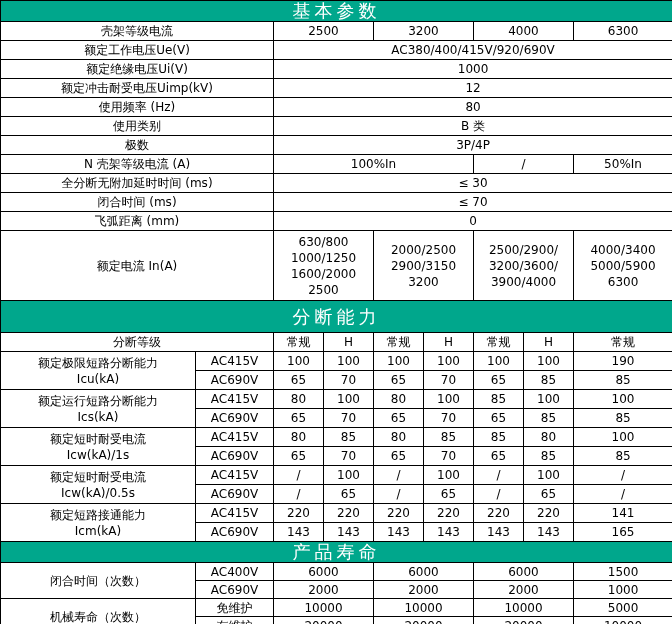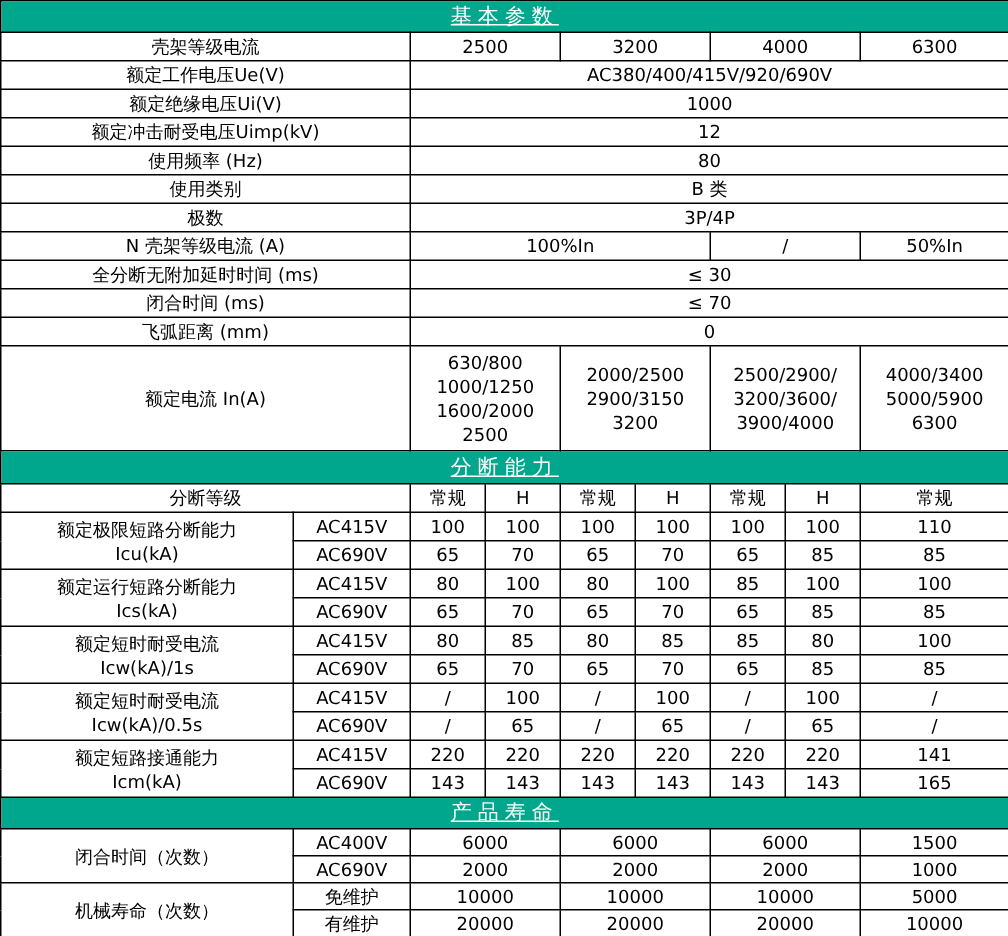--- a/index.html
+++ b/index.html
@@ -18,30 +18,29 @@
     padding: 0 2px;
     text-align: center;
     vertical-align: middle;
     overflow: hidden;
     line-height: 16px;
   }
   td.lbl { text-align: left; padding-left: 5px; }
   .pre { white-space: pre-line; }
   tr { height: 19px; }
   tr.h21 { height: 21px; }
-  tr.h22 { height: 22px; }
+  tr.h22 { height: 32px; }
   tr.h18 { height: 18px; }
   tr.h70 { height: 70px; }
   tr.hdr td {
     background: var(--section-bg, #00a78c);
     color: var(--section-text, #ffffff);
-    font-size: 14px;
+    font-size: 18px;
     letter-spacing: 4px;
     font-weight: normal;
-    text-decoration: underline;
   }
 </style>
 </head>
 <body>
 
 <div class="wrap">
 <table class="spec">
 <colgroup>
   <col style="width:195px">
         <col style="width:78px">
@@ -147,21 +146,21 @@
   <tr>
     <td rowspan="2" class="lbl pre">额定极限短路分断能力
 Icu(kA)</td>
     <td>AC415V</td>
     <td>100</td>
     <td>100</td>
     <td>100</td>
     <td>100</td>
     <td>100</td>
     <td>100</td>
-    <td>110</td>
+    <td>190</td>
   </tr>
   <tr>
     <td>AC690V</td>
     <td>65</td>
     <td>70</td>
     <td>65</td>
     <td>70</td>
     <td>65</td>
     <td>85</td>
     <td>85</td>

